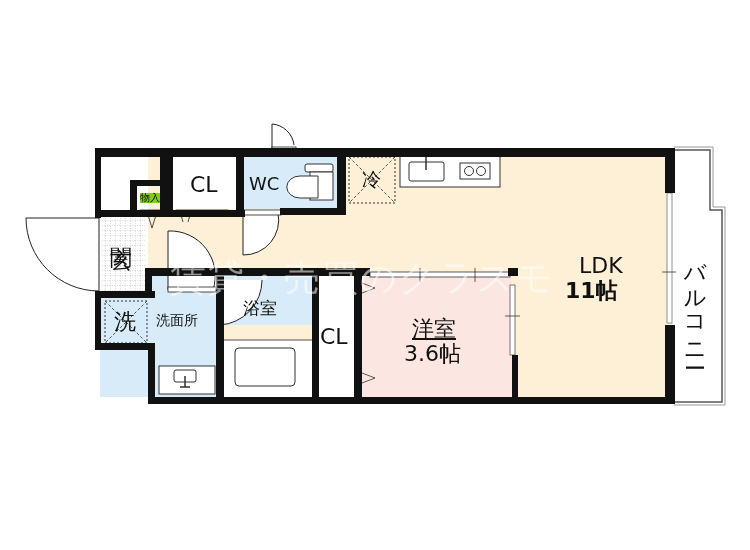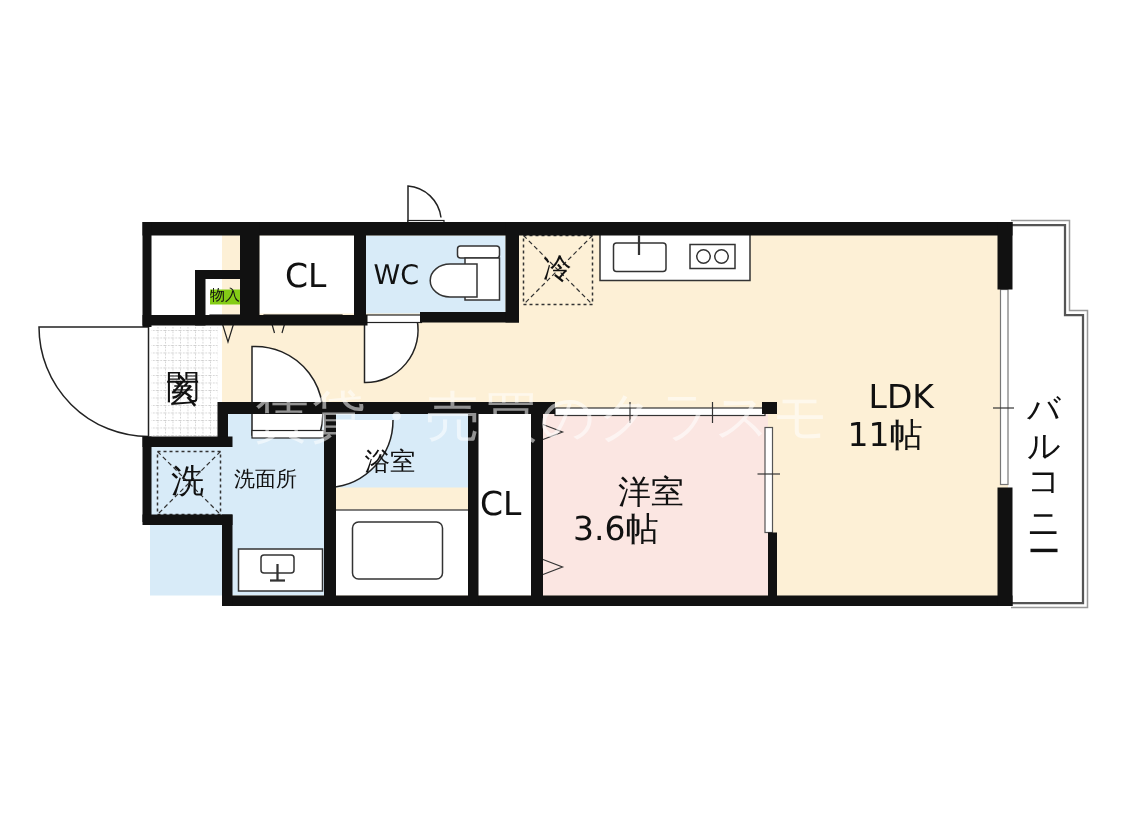--- a/index.html
+++ b/index.html
@@ -115,24 +115,24 @@
 <div class="wall" style="left:148px;top:268px;width:222px;height:8px;"></div>
 <div class="wall" style="left:508px;top:268px;width:10px;height:8px;"></div>
 <div class="wall" style="left:145px;top:268px;width:7px;height:30px;"></div>
 <div class="wall" style="left:216px;top:276px;width:8px;height:128px;"></div>
 <div class="wall" style="left:312px;top:276px;width:7px;height:128px;"></div>
 <div class="wall" style="left:354px;top:276px;width:8px;height:128px;"></div>
 <div class="wall" style="left:512px;top:355px;width:6px;height:49px;"></div>
 <div class="wall" style="left:95px;top:291px;width:60px;height:7px;"></div>
 
 <div class="lbl" style="left:567px;top:255px;font-size:22px;margin-left:12px;">LDK</div>
-<div class="lbl" style="left:565px;top:280px;font-size:22px;">11帖</div>
+<div class="lbl" style="left:565px;top:280px;font-size:22px;font-weight:bold;">11帖</div>
 
-<div class="lbl" style="left:412px;top:318px;font-size:22px;">洋室</div>
-<div class="lbl" style="left:382px;top:343px;font-size:22px;">3.6帖</div>
+<div class="lbl" style="left:412px;top:318px;font-size:22px;text-decoration:underline;">洋室</div>
+<div class="lbl" style="left:404px;top:343px;font-size:22px;">3.6帖</div>
 
 <div class="lbl" style="left:684px;top:248px;font-size:22px;writing-mode:vertical-rl;letter-spacing:2px;">バルコニー</div>
 
 <div class="lbl" style="left:110px;top:230px;font-size:22px;writing-mode:vertical-rl;">玄関</div>
 
 <div class="lbl" style="left:156px;top:313px;font-size:14px;">洗面所</div>
 <div class="lbl" style="left:114px;top:311px;font-size:22px;">洗</div>
 
 <div class="lbl" style="left:243px;top:300px;font-size:17px;">浴室</div>
 

